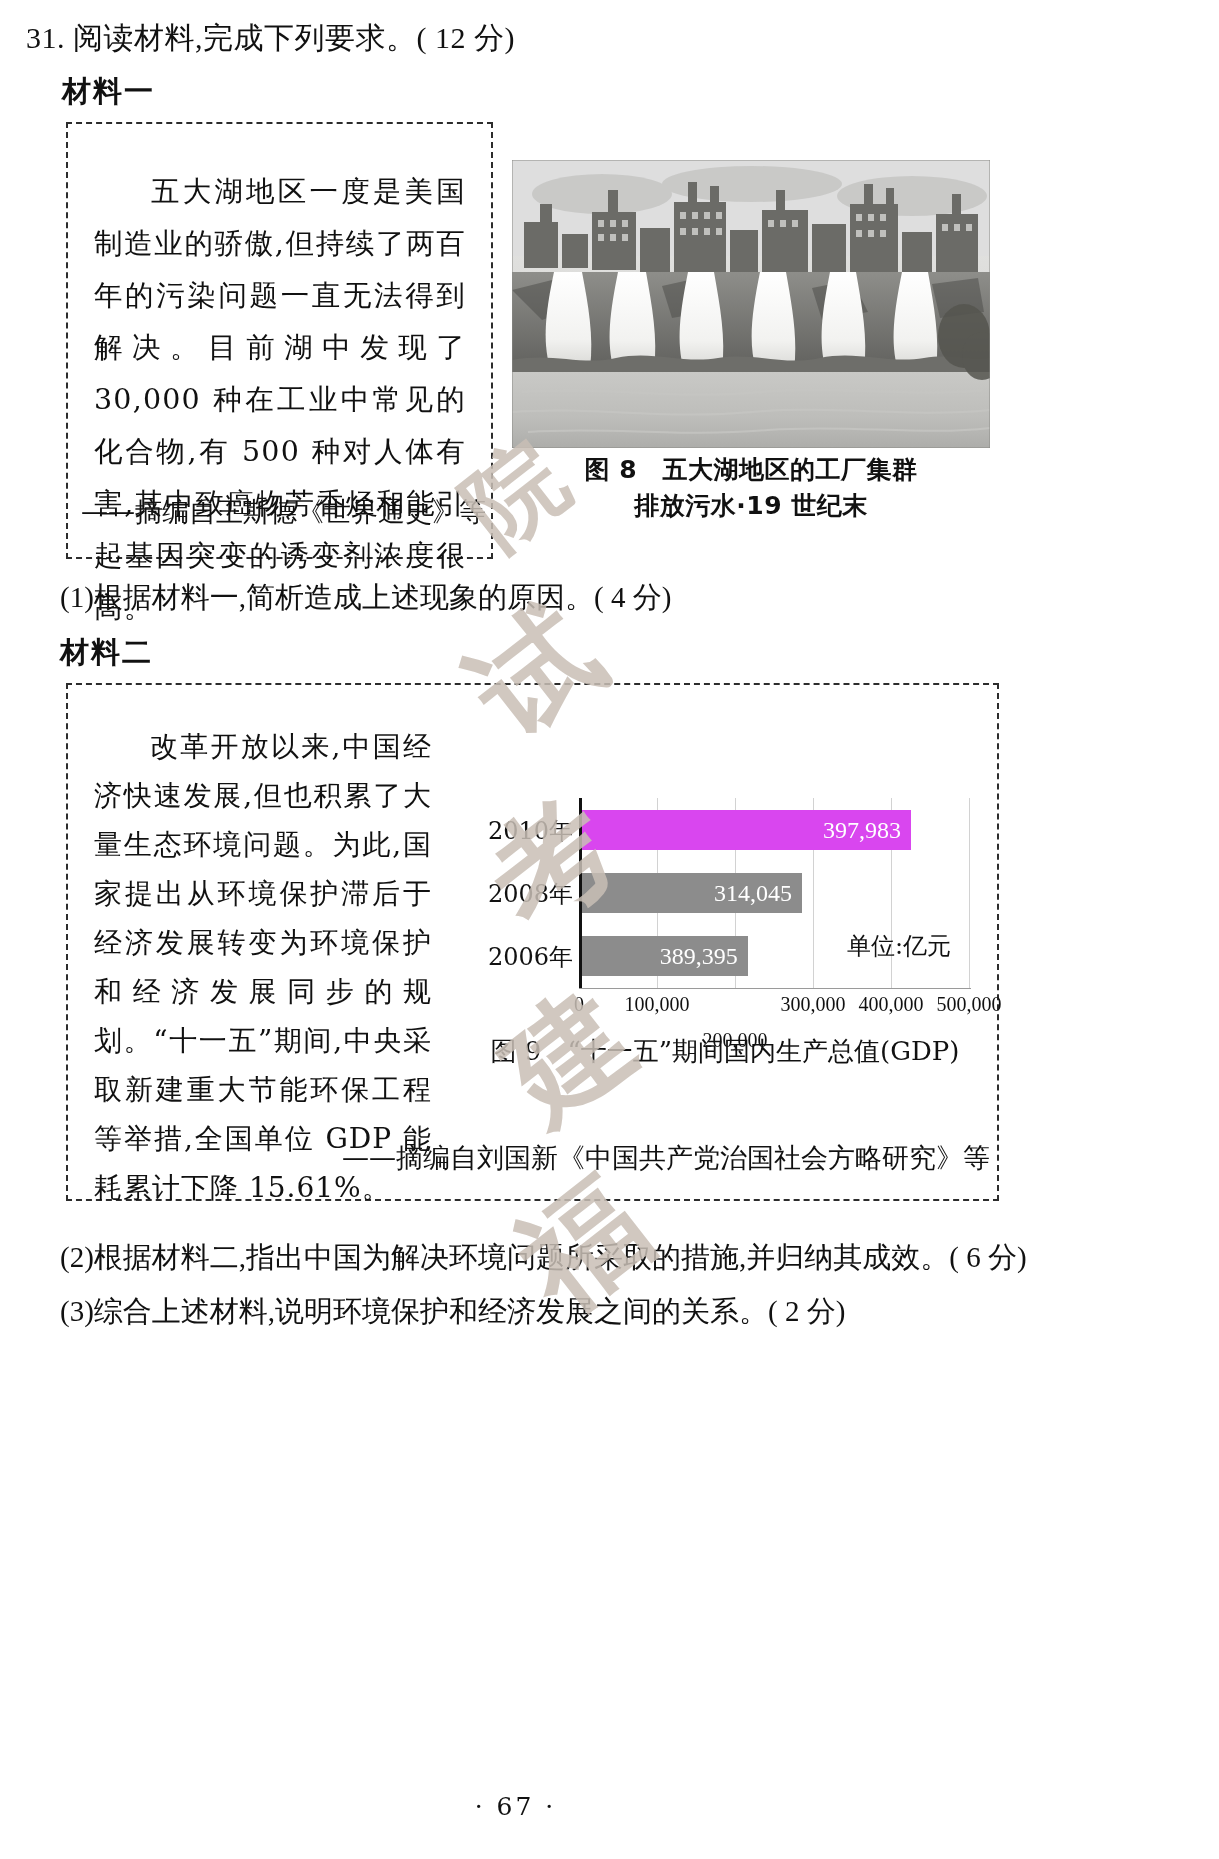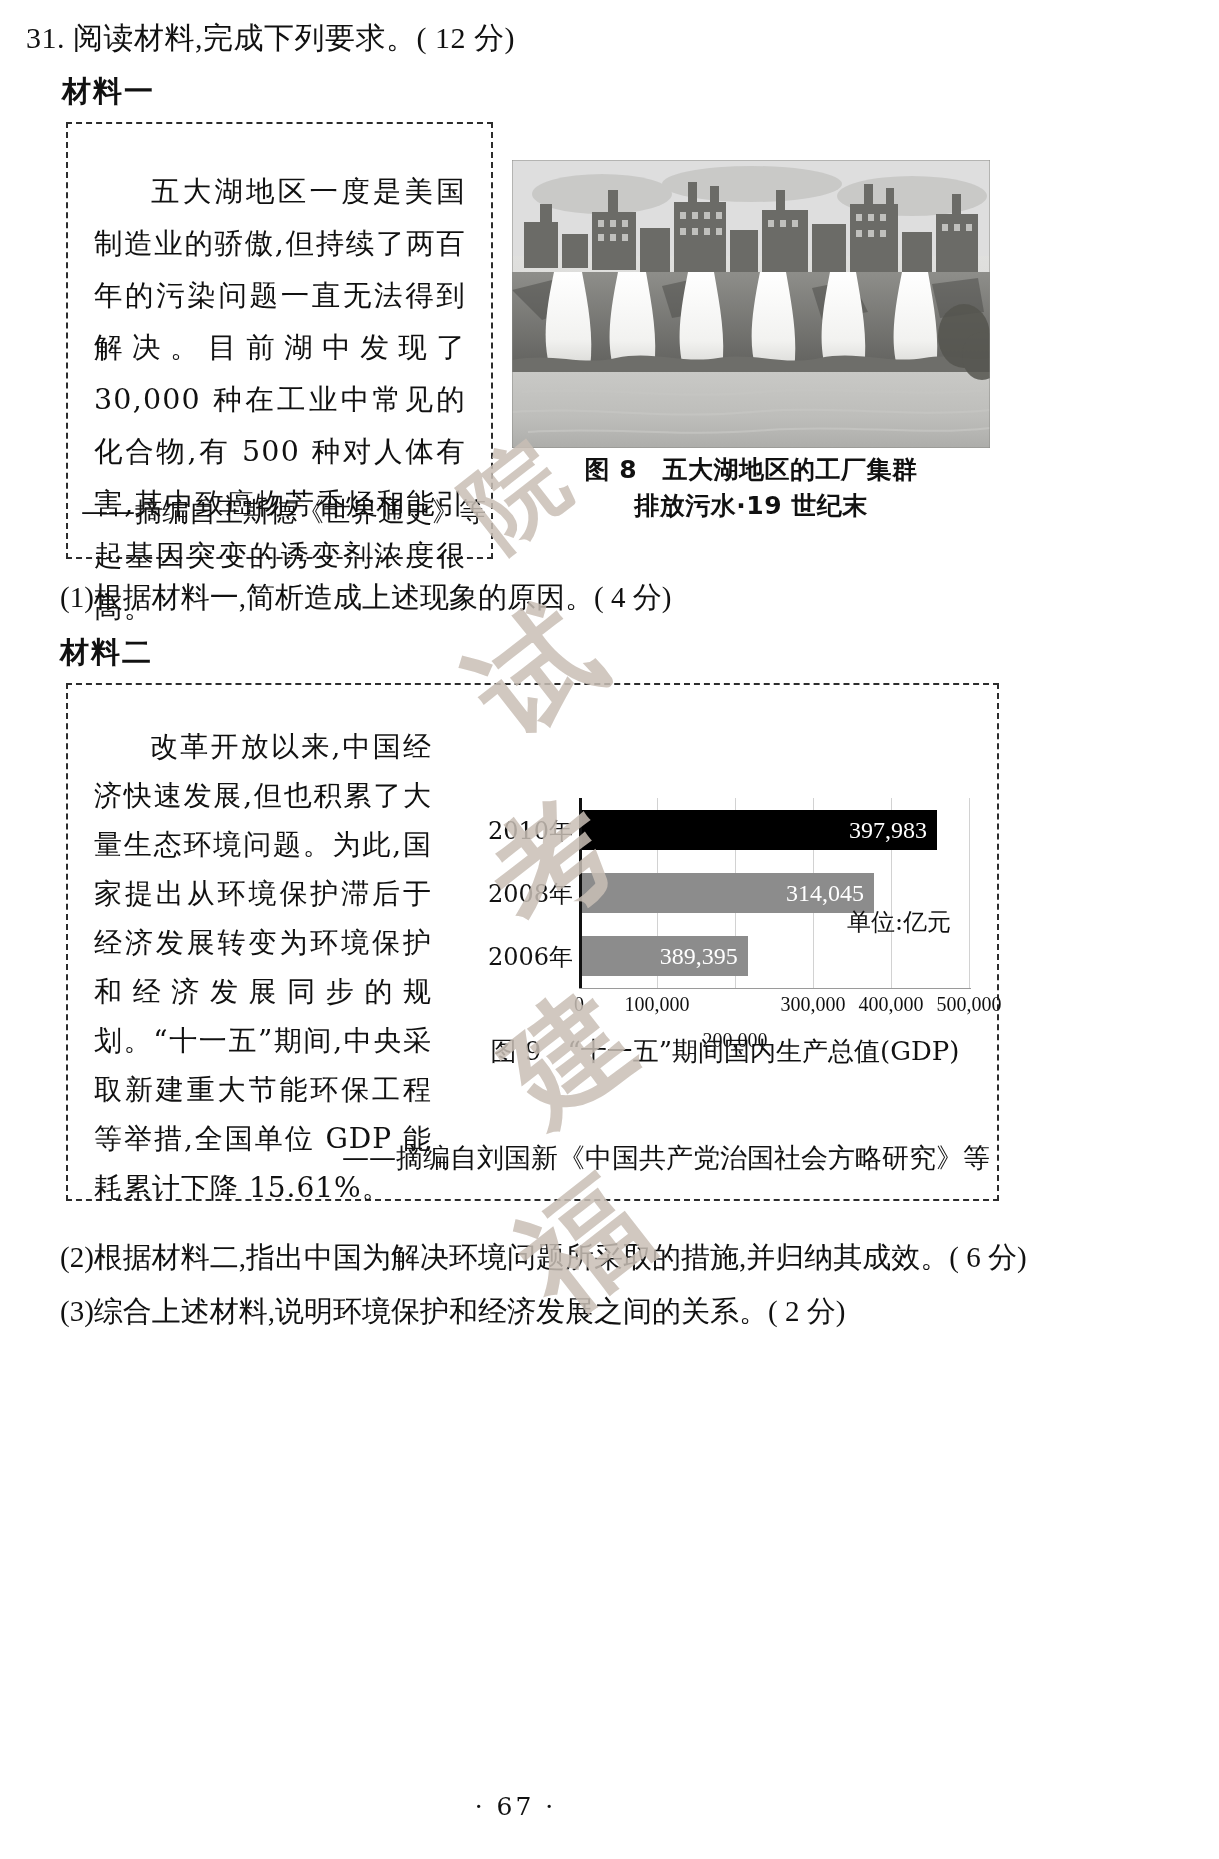--- a/index.html
+++ b/index.html
@@ -148,21 +148,21 @@
     white-space:nowrap;
   }
   .tick-label {
     position:absolute; top:203px;
     font-size:20px;
     font-family:"Liberation Serif","DejaVu Serif",serif;
     transform:translateX(-50%);
     white-space:nowrap;
   }
   .unit-note {
-    position:absolute; left:392px; top:116px;
+    position:absolute; left:392px; top:140px;
     font-size:24px;
     font-family:"DejaVu Serif",serif;
     white-space:nowrap;
   }
   .fig9-cap {
     position:absolute; left:455px; top:1034px; width:540px;
     text-align:center; font-size:26px;
     font-family:"DejaVu Serif",serif;
     white-space:nowrap;
   }
@@ -341,25 +341,25 @@
   <div class="m2-attr kai">——摘编自刘国新《中国共产党治国社会方略研究》等</div>
 
   <div class="chart">
     <div id="chart-layer">
         <div class="gridline" style="left: 202px;"></div>
         <div class="gridline" style="left: 280px;"></div>
         <div class="gridline" style="left: 358px;"></div>
         <div class="gridline" style="left: 436px;"></div>
         <div class="gridline" style="left: 514px;"></div>
         <div class="baseline"></div>
-        <div class="bar" style="left: 124px; top: 19.6667px; width: 358px; background: #000000;">
+        <div class="bar" style="left: 124px; top: 19.6667px; width: 332px; background: #d946ef;">
           <span class="bar-val" style="color: rgb(255, 255, 255);">397,983</span>
         </div>
         <div class="cat-label" style="left: 0px; top: 24.6667px;">2010年</div>
-        <div class="bar" style="left: 124px; top: 83px; width: 295px; background: rgb(140, 140, 140);">
+        <div class="bar" style="left: 124px; top: 83px; width: 223px; background: rgb(140, 140, 140);">
           <span class="bar-val" style="color: rgb(255, 255, 255);">314,045</span>
         </div>
         <div class="cat-label" style="left: 0px; top: 88px;">2008年</div>
         <div class="bar" style="left: 124px; top: 146.333px; width: 168.725px; background: rgb(140, 140, 140);">
           <span class="bar-val" style="color: rgb(255, 255, 255);">389,395</span>
         </div>
         <div class="cat-label" style="left: 0px; top: 151.333px;">2006年</div>
         <div class="axis-line"></div>
         <div class="tick-label" style="left: 124px;">0</div>
         <div class="tick-label" style="left: 202px;">100,000</div>

